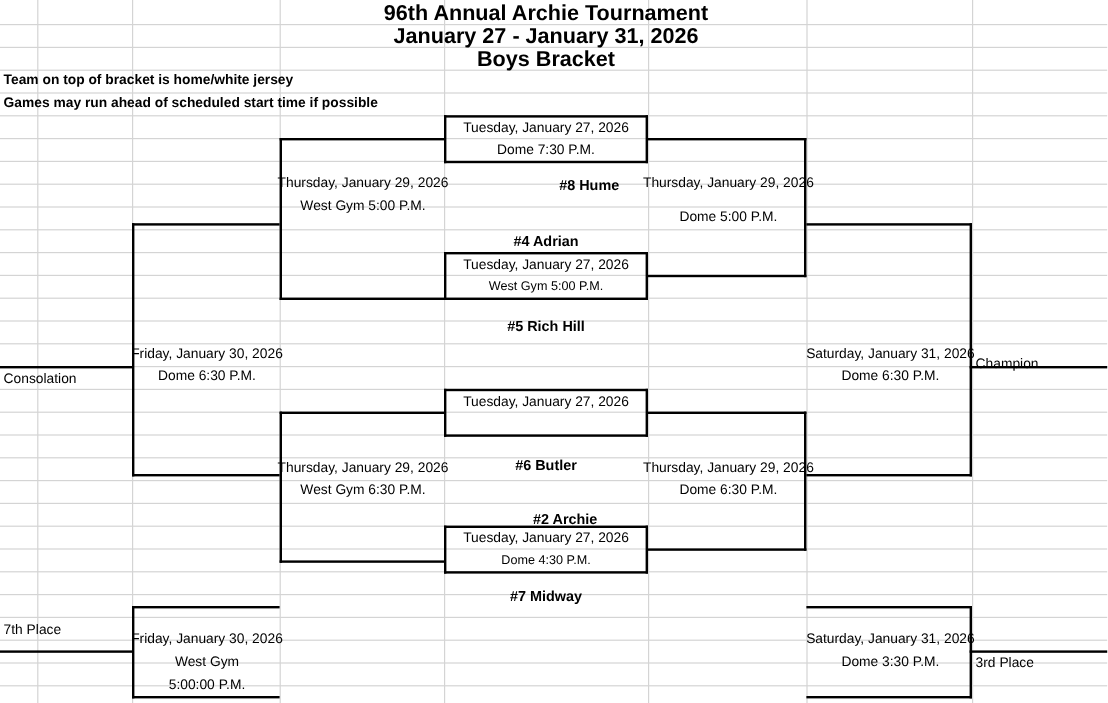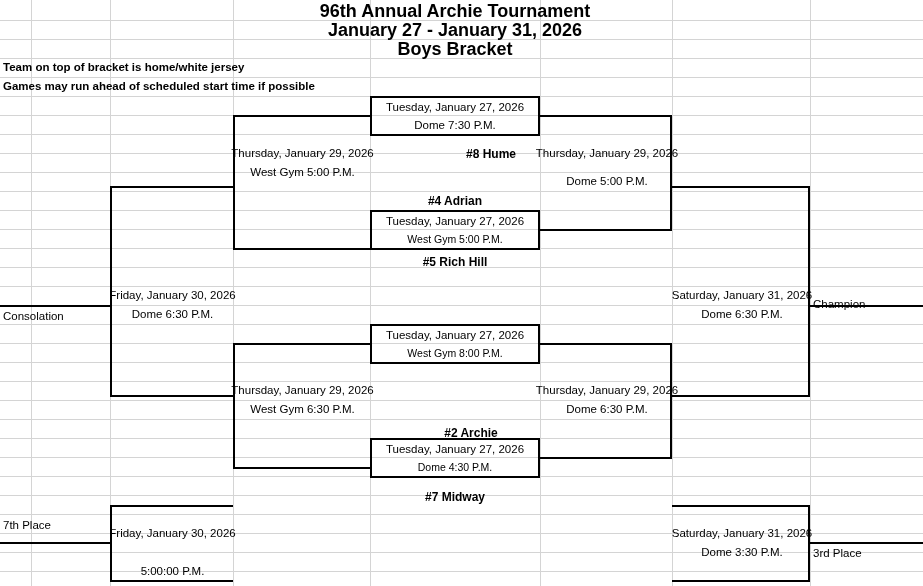--- a/index.html
+++ b/index.html
@@ -91,21 +91,22 @@
 
   <div class="cell ctr title" style="left:370px; top:1px; width:170px; height:19px;">96th Annual Archie Tournament</div>
   <div class="cell ctr title" style="left:370px; top:20px; width:170px; height:19px;">January 27 - January 31, 2026</div>
   <div class="cell ctr title" style="left:370px; top:39px; width:170px; height:19px;">Boys Bracket</div>
 
   <div class="cell lft note" style="left:3px; top:58px; width:360px; height:19px;">Team on top of bracket is home/white jersey</div>
   <div class="cell lft note" style="left:3px; top:77px; width:360px; height:19px;">Games may run ahead of scheduled start time if possible</div>
 
   <div class="cell ctr team" style="left:370px; top:144px; width:170px; height:19px;margin-left:36px;">#8 Hume</div>
   <div class="cell ctr team" style="left:370px; top:191px; width:170px; height:19px;">#4 Adrian</div>
-  <div class="cell ctr team" style="left:370px; top:252px; width:170px; height:19px;">#5 Rich Hill</div>
+  <div class="cell ctr team" style="left:370px; top:262px; width:170px; height:19px;">#5 Rich Hill</div>
+  <div class="cell ctr team" style="left:370px; top:378px; width:170px; height:19px;">#6 Butler</div>
   <div class="cell ctr team" style="left:370px; top:423px; width:170px; height:19px;margin-left:16px;">#2 Archie</div>
   <div class="cell ctr team" style="left:370px; top:487px; width:170px; height:19px;">#7 Midway</div>
 
   <div class="hline" style="left:370px; top:96px;  width:170px;"></div>
   <div class="hline" style="left:370px; top:134px; width:170px;"></div>
   <div class="vline" style="left:370px; top:96px;  height:40px;"></div>
   <div class="vline" style="left:538px; top:96px;  height:40px;"></div>
   <div class="cell ctr" style="left:372px; top:98px;  width:166px; height:19px;">Tuesday, January 27, 2026</div>
   <div class="cell ctr" style="left:372px; top:116px; width:166px; height:19px;">Dome 7:30 P.M.</div>
 
@@ -114,21 +115,20 @@
   <div class="vline" style="left:370px; top:210px; height:40px;"></div>
   <div class="vline" style="left:538px; top:210px; height:40px;"></div>
   <div class="cell ctr" style="left:372px; top:212px; width:166px; height:19px;">Tuesday, January 27, 2026</div>
   <div class="cell ctr small" style="left:372px; top:230px; width:166px; height:19px;">West Gym 5:00 P.M.</div>
 
   <div class="hline" style="left:370px; top:324px; width:170px;"></div>
   <div class="hline" style="left:370px; top:362px; width:170px;"></div>
   <div class="vline" style="left:370px; top:324px; height:40px;"></div>
   <div class="vline" style="left:538px; top:324px; height:40px;"></div>
   <div class="cell ctr" style="left:372px; top:326px; width:166px; height:19px;">Tuesday, January 27, 2026</div>
-  <div class="cell ctr small" style="left:372px; top:344px; width:166px; height:19px;">West Gym 8:00 P.M.</div>
 
   <div class="hline" style="left:370px; top:438px; width:170px;"></div>
   <div class="hline" style="left:370px; top:476px; width:170px;"></div>
   <div class="vline" style="left:370px; top:438px; height:40px;"></div>
   <div class="vline" style="left:538px; top:438px; height:40px;"></div>
   <div class="cell ctr" style="left:372px; top:440px; width:166px; height:19px;">Tuesday, January 27, 2026</div>
   <div class="cell ctr small" style="left:372px; top:458px; width:166px; height:19px;">Dome 4:30 P.M.</div>
 
   <div class="hline" style="left:540px; top:115px; width:132px;"></div>
   <div class="hline" style="left:540px; top:229px; width:132px;"></div>
@@ -168,20 +168,21 @@
   <div class="hline" style="left:808px; top:305px; width:115px;"></div>
   <div class="cell ctr" style="left:674px; top:286px; width:136px; height:19px;">Saturday, January 31, 2026</div>
   <div class="cell ctr" style="left:674px; top:305px; width:136px; height:19px;">Dome 6:30 P.M.</div>
   <div class="cell lft" style="left:813px; top:295px; width:105px; height:19px;">Champion</div>
 
   <div class="hline" style="left:110px; top:505px; width:123px;"></div>
   <div class="hline" style="left:110px; top:580px; width:123px;"></div>
   <div class="vline" style="left:110px; top:505px; height:77px;"></div>
   <div class="hline" style="left:0px;  top:542px; width:110px;"></div>
   <div class="cell ctr" style="left:112px; top:524px; width:121px; height:19px;">Friday, January 30, 2026</div>
+  <div class="cell ctr" style="left:112px; top:543px; width:121px; height:19px;">West Gym</div>
   <div class="cell ctr" style="left:112px; top:562px; width:121px; height:19px;">5:00:00 P.M.</div>
   <div class="cell lft" style="left:3px; top:516px; width:105px; height:19px;">7th Place</div>
 
   <div class="hline" style="left:672px; top:505px; width:138px;"></div>
   <div class="hline" style="left:672px; top:580px; width:138px;"></div>
   <div class="vline" style="left:808px; top:505px; height:77px;"></div>
   <div class="hline" style="left:808px; top:542px; width:115px;"></div>
   <div class="cell ctr" style="left:674px; top:524px; width:136px; height:19px;">Saturday, January 31, 2026</div>
   <div class="cell ctr" style="left:674px; top:543px; width:136px; height:19px;">Dome 3:30 P.M.</div>
   <div class="cell lft" style="left:813px; top:544px; width:105px; height:19px;">3rd Place</div>

